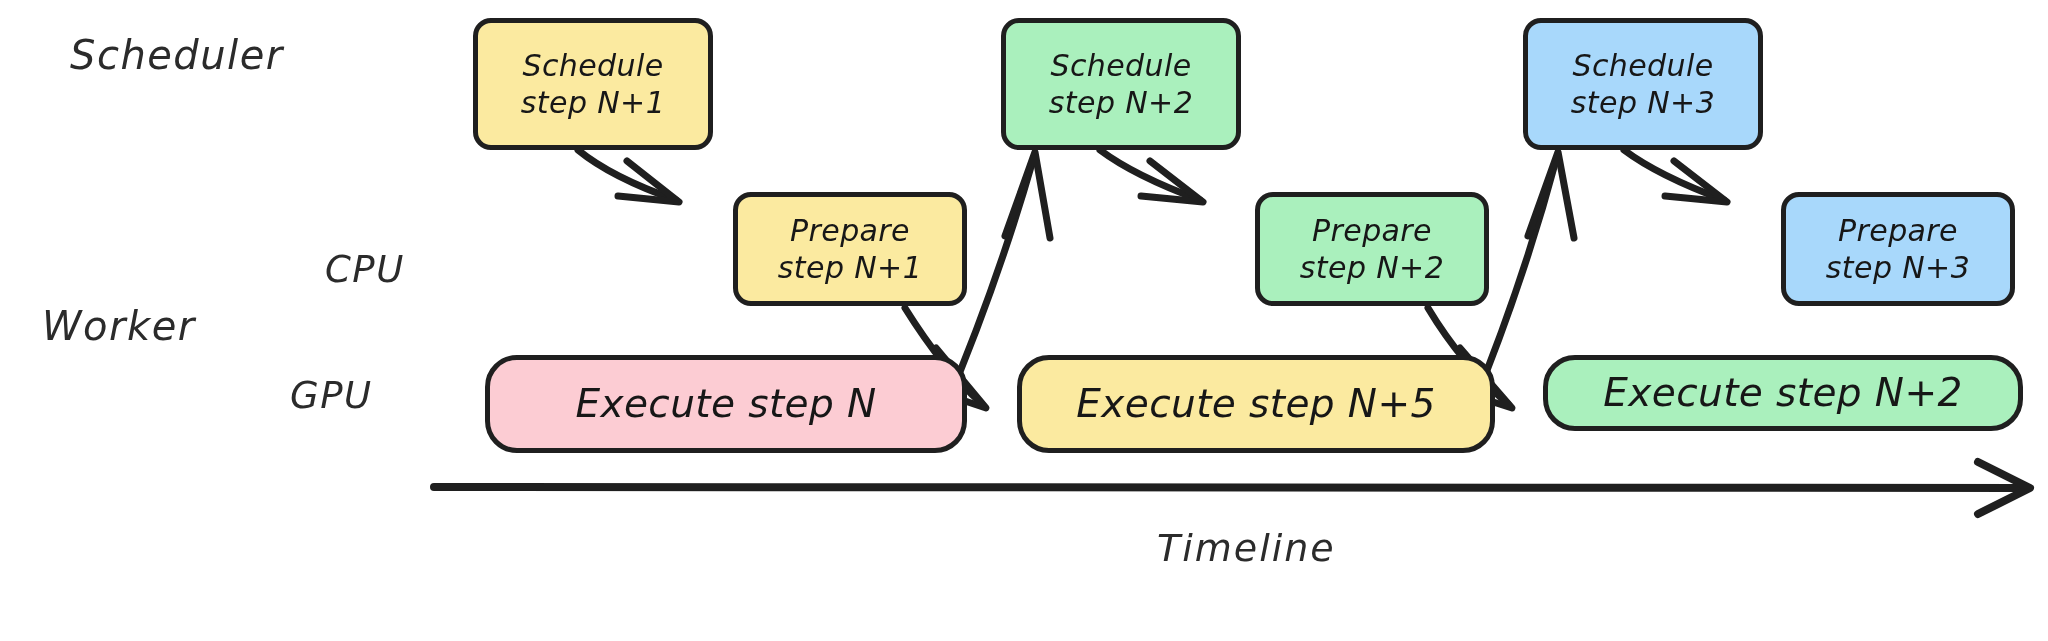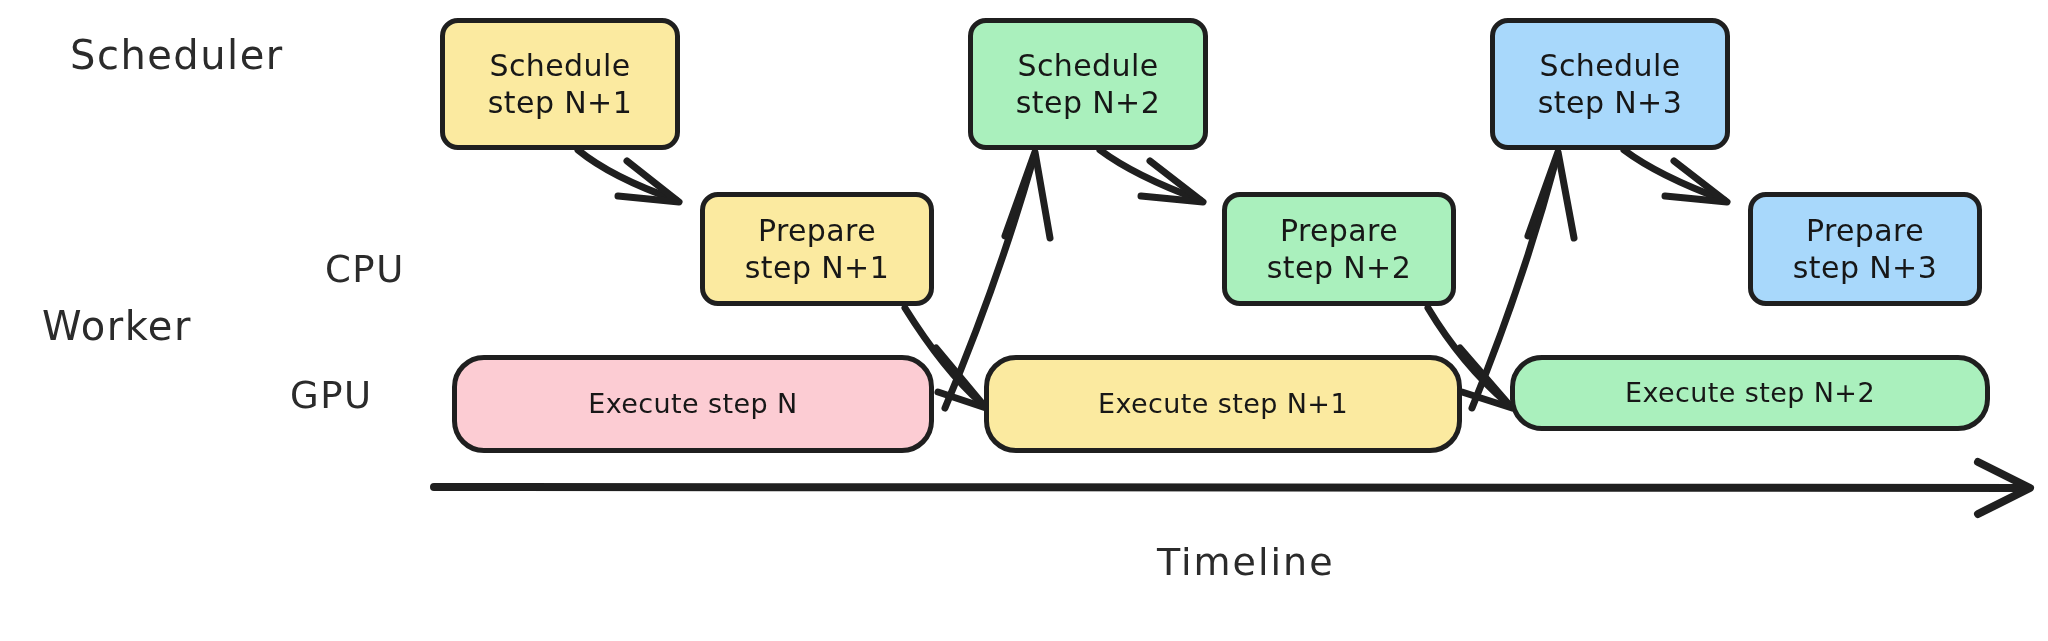--- a/index.html
+++ b/index.html
@@ -7,57 +7,59 @@
     padding: 0;
     background: #ffffff;
   }
   #root {
     position: relative;
     width: 2048px;
     height: 641px;
     background: #ffffff;
     overflow: hidden;
     font-family: "DejaVu Sans", sans-serif;
+    font-style: italic;
   }
   
   .axis-label {
     position: absolute;
     color: #2b2b2b;
     font-family: "DejaVu Sans", sans-serif;
     font-weight: 400;
     letter-spacing: 1.5px;
     white-space: nowrap;
     user-select: none;
   }
   .lbl-scheduler { left: 70px;  top: 32px;  font-size: 40px; }
   .lbl-worker    { left: 18px;  top: 303px; font-size: 40px; margin-left: 24px; }
   .lbl-cpu       { left: 288px; top: 248px; font-size: 37px; margin-left: 37px; }
   .lbl-gpu       { left: 290px; top: 374px; font-size: 37px; }
-  .lbl-timeline  { left: 1157px; top: 540px; font-size: 38px; letter-spacing: 2px; }
+  .lbl-timeline  { left: 1157px; top: 526px; font-size: 38px; letter-spacing: 2px; }
 
   
   .node {
     position: absolute;
     box-sizing: border-box;
     border: 5px solid #1f1f1f;
     border-radius: 18px;
     color: #171717;
     display: flex;
     flex-direction: column;
     align-items: center;
     justify-content: center;
     text-align: center;
     font-family: "DejaVu Sans", sans-serif;
     font-size: 30px;
     line-height: 1.24;
     letter-spacing: 0.4px;
     user-select: none;
+    margin-left: 33px;
   }
   .node .ln { display: block; white-space: nowrap; }
-  .node.wide { font-size: 27px; border-radius: 32px; }
+  .node.wide { font-size: 39px; border-radius: 32px; }
 
   .c-yellow { background: #fbeaa0; }
   .c-green  { background: #aaf0bd; }
   .c-blue   { background: #a8d8fb; }
   .c-pink   { background: #fcccd3; }
 
   
   .n-sched1 { left: 440px;  top: 18px;  width: 240px; height: 132px; }
   .n-sched2 { left: 968px;  top: 18px;  width: 240px; height: 132px; }
   .n-sched3 { left: 1490px; top: 18px;  width: 240px; height: 132px; }
@@ -159,19 +161,19 @@
   </div>
   <div class="node c-blue n-prep3">
     <span class="ln">Prepare</span>
     <span class="ln">step N+3</span>
   </div>
 
   <div class="node wide c-pink n-exec0">
     <span class="ln">Execute step N</span>
   </div>
   <div class="node wide c-yellow n-exec1">
-    <span class="ln">Execute step N+1</span>
+    <span class="ln">Execute step N+5</span>
   </div>
   <div class="node wide c-green n-exec2">
     <span class="ln">Execute step N+2</span>
   </div>
 
 </div>
 
 </body></html>

